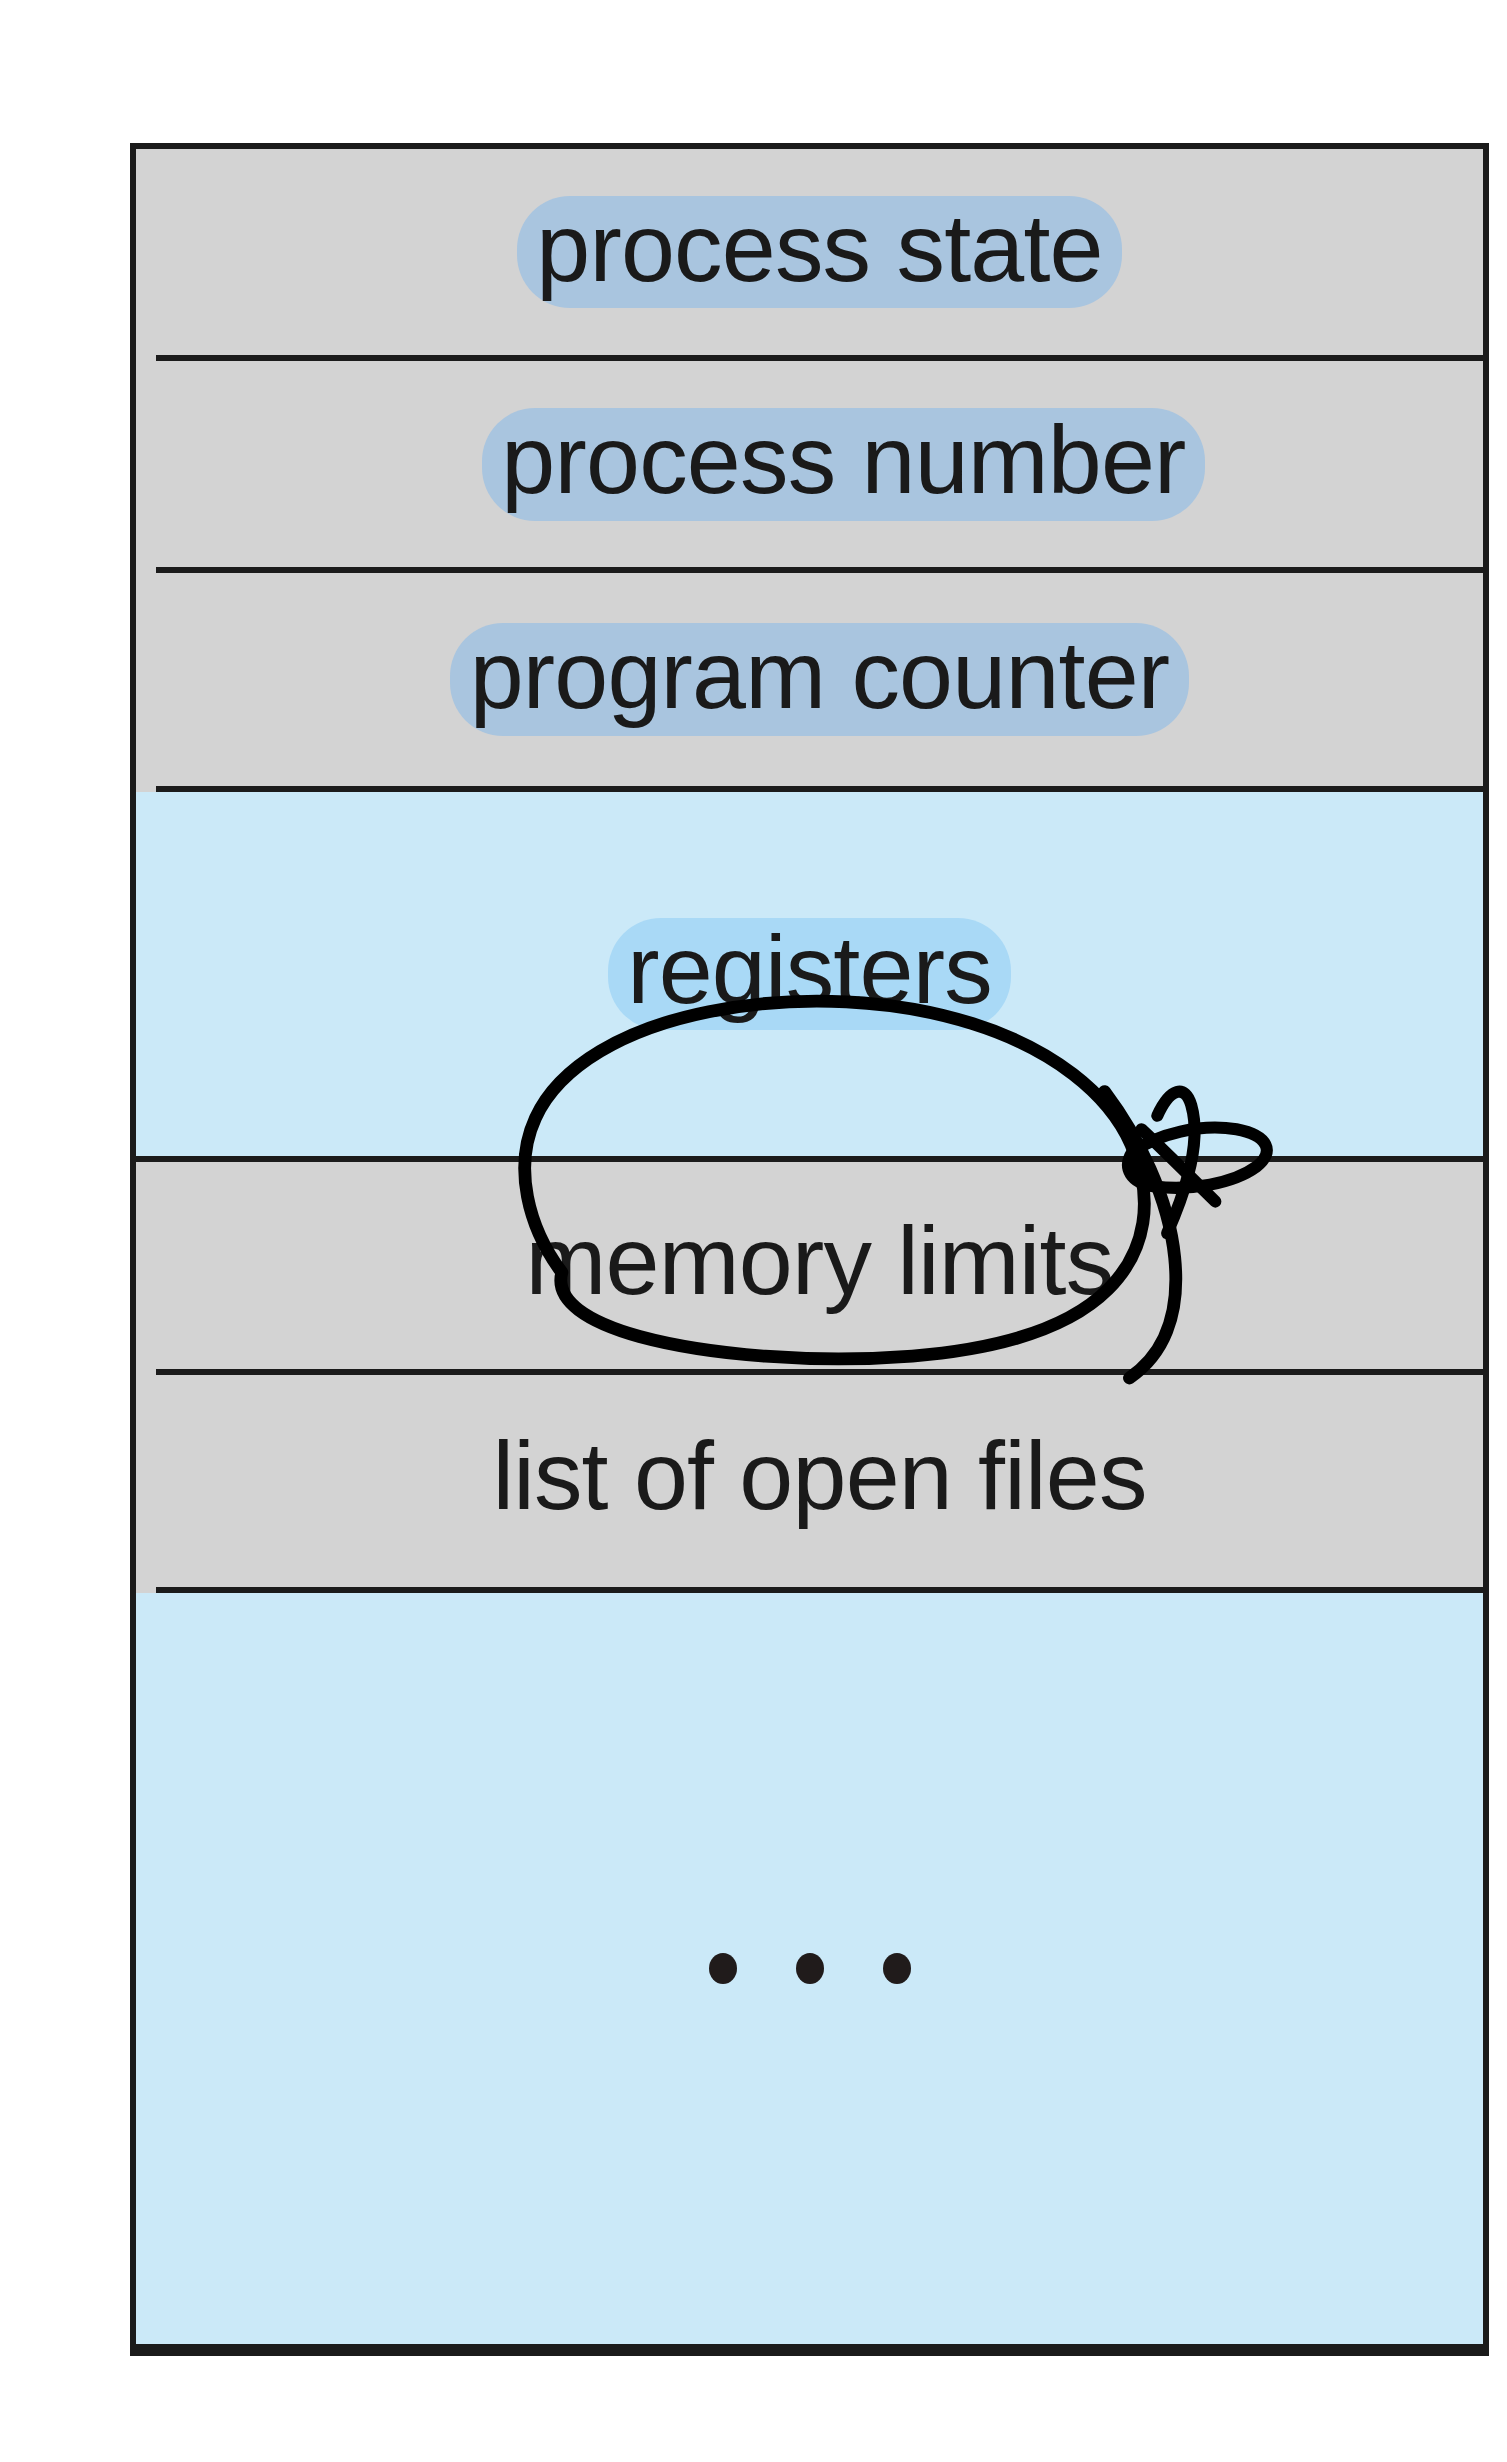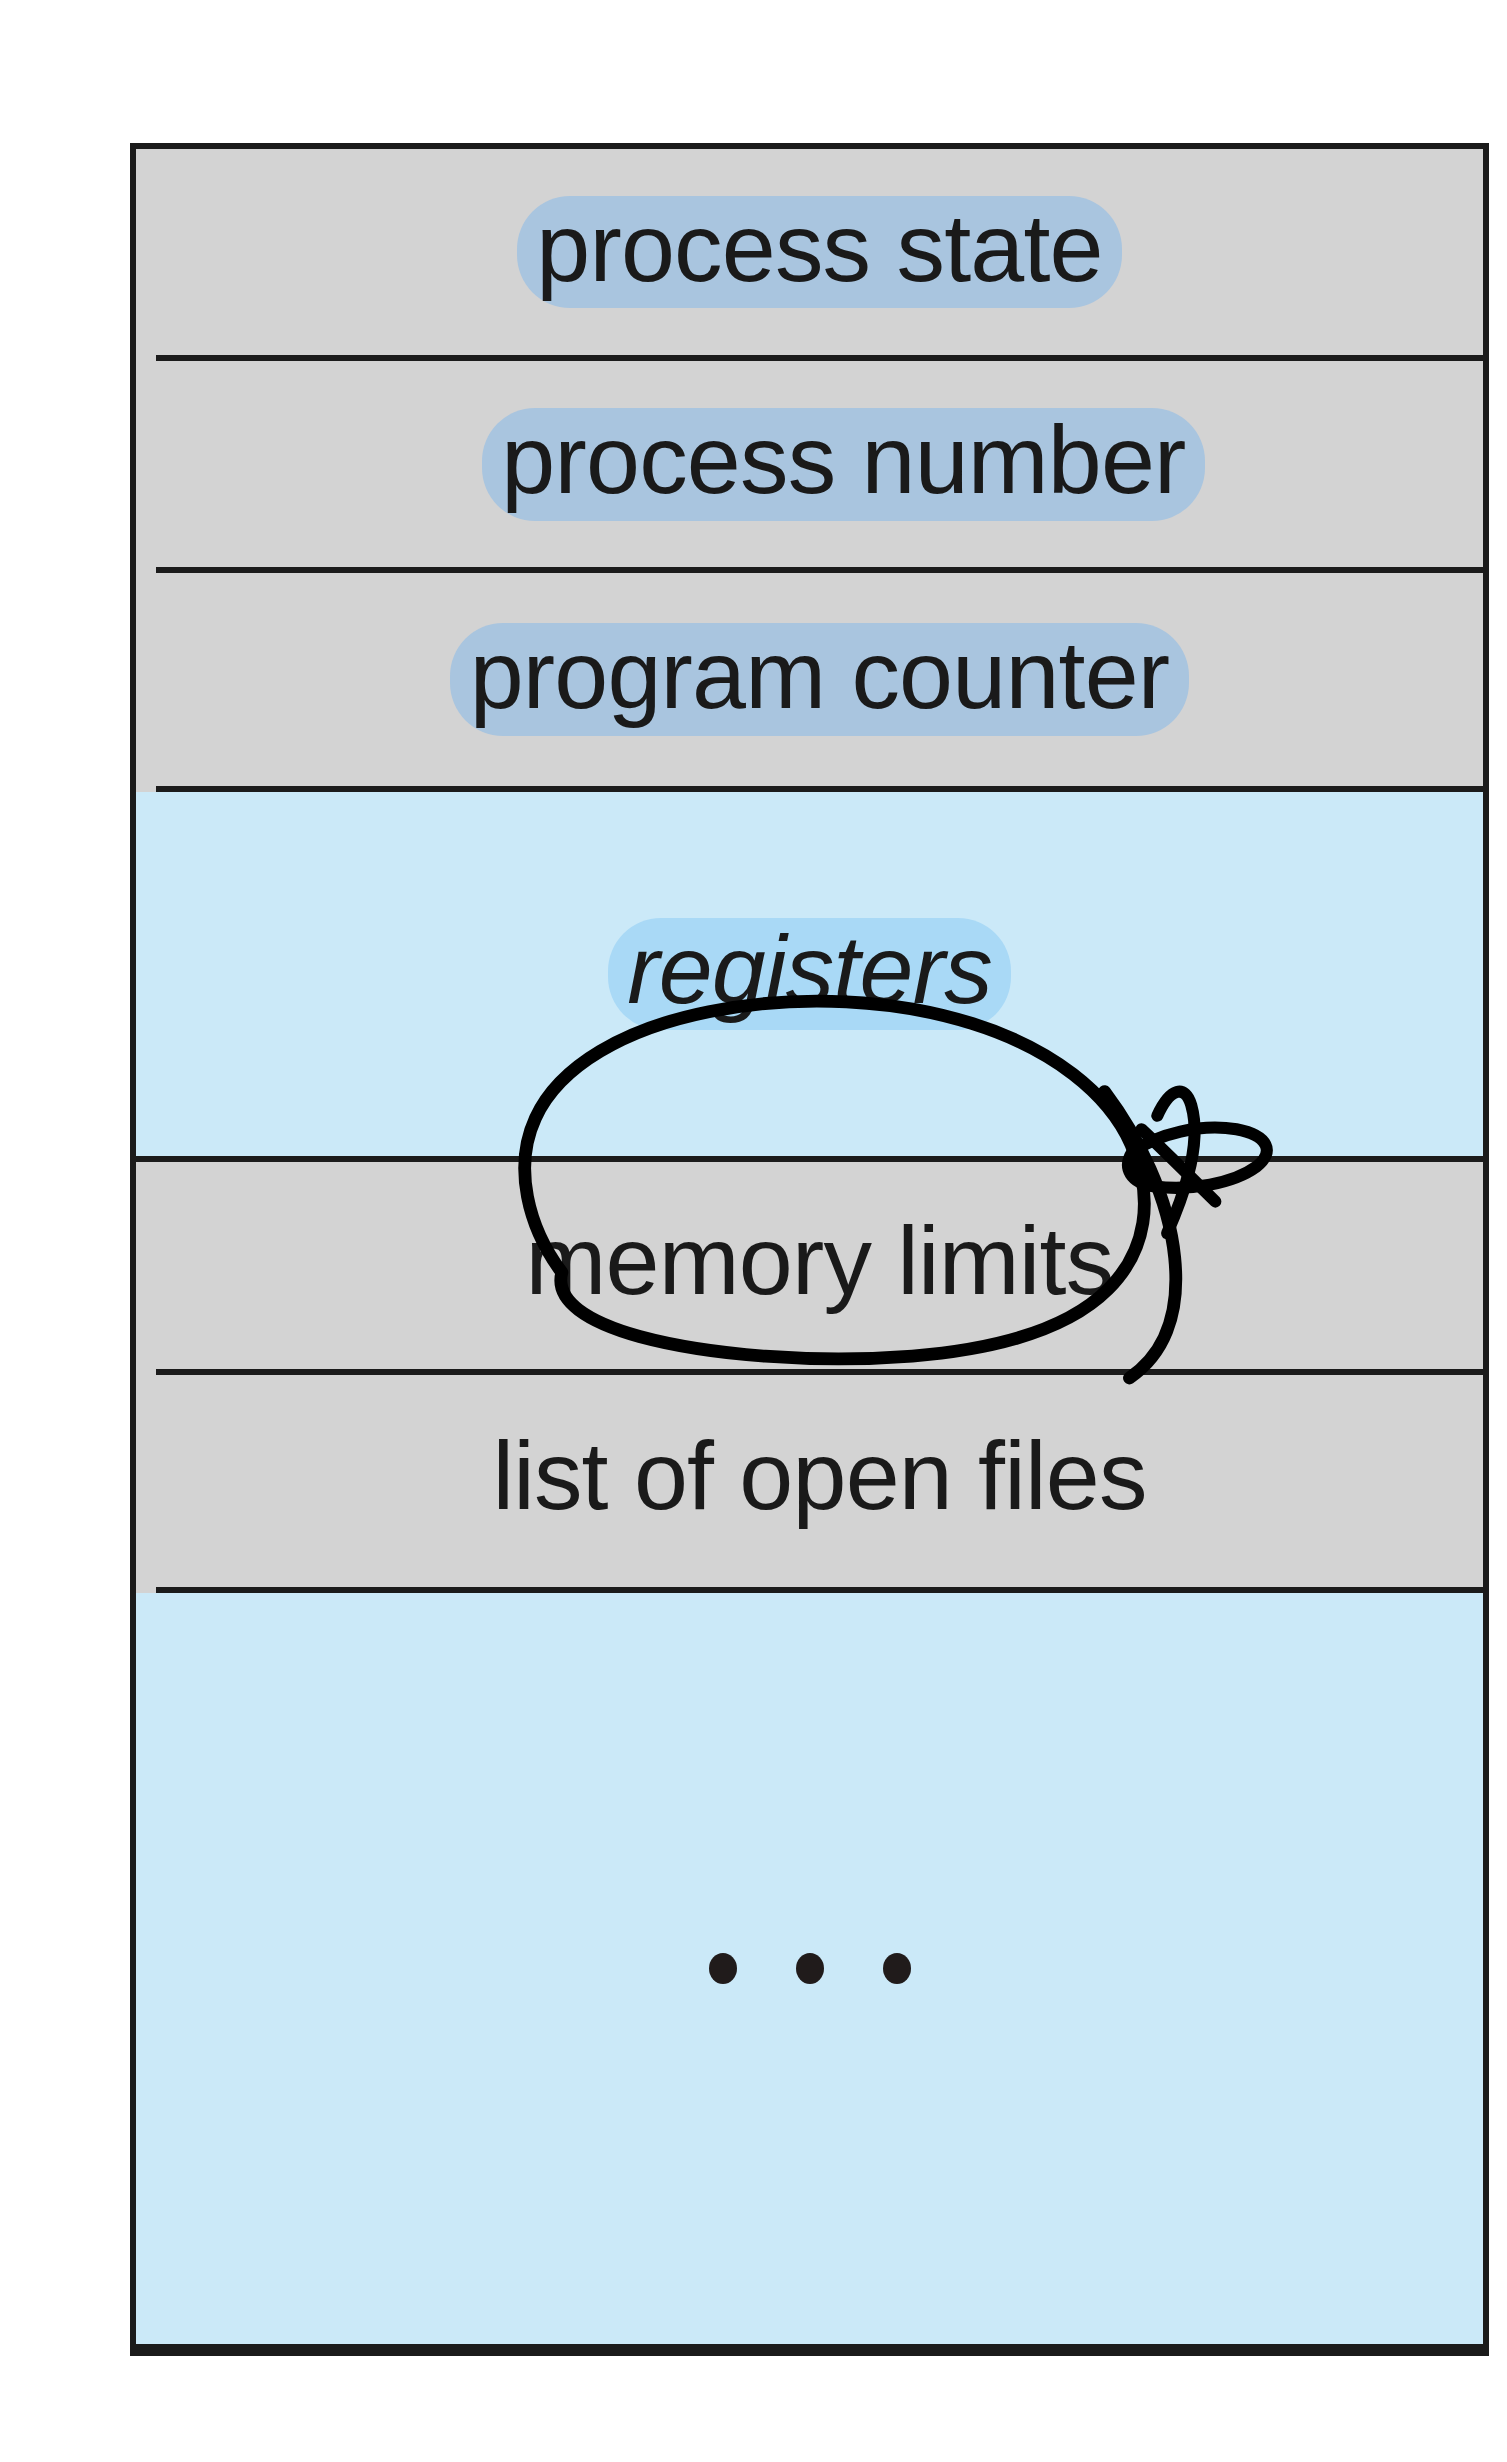--- a/index.html
+++ b/index.html
@@ -59,21 +59,21 @@
     z-index: 2;
     font-size: 97px;
     line-height: 1.02;
     color: #1a1a1a;
     white-space: nowrap;
     letter-spacing: -0.8px;
     padding: 3px 19.6px 10.6px 19.6px;
     border-radius: 53px;
   }
   .hl-gray  { background: #a9c5df; }
-  .hl-blue  { background: #a9d9f6; font-style: italic; }
+  .hl-blue  { background: #a9d9f6; }
   .no-hl    { background: transparent; padding-left: 0; padding-right: 0; }
 
   
   .dots-wrap {
     display: flex;
     align-items: center;
     gap: 59px;
     position: relative;
     z-index: 2;
   }

